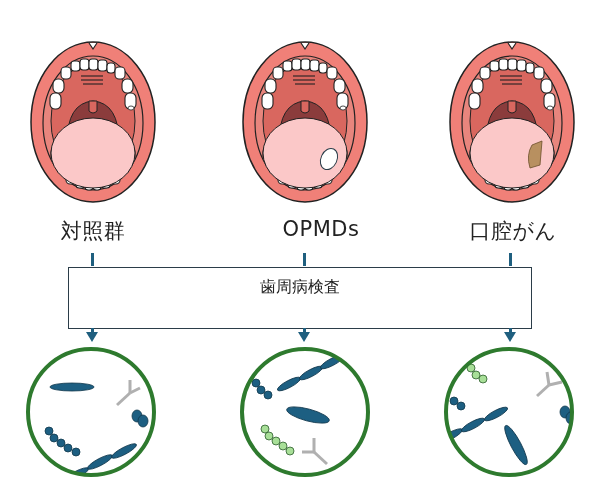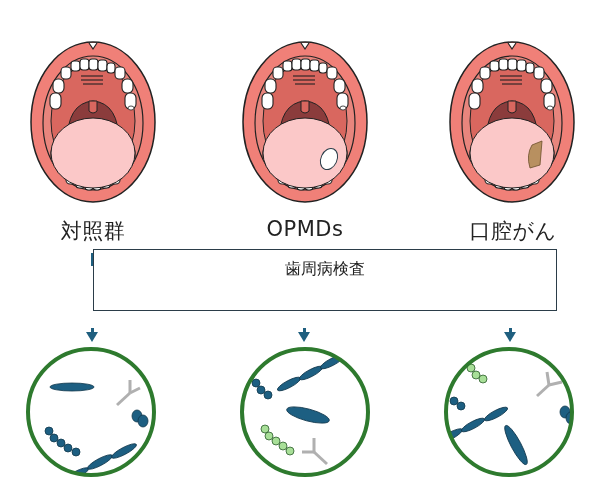--- a/index.html
+++ b/index.html
@@ -1,20 +1,20 @@
 <!DOCTYPE html>
 <html><head>
 <meta charset="utf-8">
 <style>
   html,body{margin:0;padding:0;background:#fff;}
   body{width:600px;height:477px;position:relative;overflow:hidden;font-family:"DejaVu Sans",sans-serif;}
   .mouth{position:absolute;top:35px;width:140px;height:170px;}
   .label{position:absolute;top:217px;width:200px;text-align:center;font-size:21px;color:#222;letter-spacing:0.5px;}
   .vline{position:absolute;width:3px;background:#1f5f7f;}
-  .box{position:absolute;left:68px;top:249px;width:464px;height:62px;border:1.5px solid #2b3d49;box-sizing:border-box;text-align:center;font-size:16px;color:#222;line-height:22px;padding-top:8px;background:#fff;margin-left:25px;}
+  .box{position:absolute;left:68px;top:267px;width:464px;height:62px;border:1.5px solid #2b3d49;box-sizing:border-box;text-align:center;font-size:16px;color:#222;line-height:22px;padding-top:8px;background:#fff;}
   .arrowhead{position:absolute;width:0;height:0;border-left:6px solid transparent;border-right:6px solid transparent;border-top:10px solid #1f5f7f;}
   .circle{position:absolute;top:345px;width:135px;height:135px;}
 </style>
 </head>
 <body>
 
 <svg class="mouth" style="left:23px" viewBox="0 0 140 170">
   <g>
     <ellipse cx="70" cy="87" rx="62" ry="80" fill="#f08078" stroke="#222" stroke-width="1.5"></ellipse>
     <path d="M66 8 L70 14 L74 8" fill="#fff" stroke="#222" stroke-width="1.2"></path>
@@ -131,21 +131,21 @@
       </g>
     <path d="M44 108 Q44 68 70 66 Q96 68 96 108 Z" fill="#8b3c3c" stroke="#222" stroke-width="1"></path>
     <path d="M66 66 L66 76 Q70 80 74 76 L74 66 Z" fill="#d9675f" stroke="#222" stroke-width="1"></path>
     <ellipse cx="70" cy="118" rx="42" ry="35" fill="#fbc8c8" stroke="#222" stroke-width="1"></ellipse>
     <ellipse cx="108" cy="73" rx="3" ry="2" fill="#fff" stroke="#222" stroke-width="0.8"></ellipse>
     <path d="M90 110 L100 106 L98 130 L88 133 Q84 120 90 110 Z" fill="#b89060" stroke="#6b4f2b" stroke-width="0.8"></path>
   </g>
 </svg>
 
 <div class="label" style="left:-7px">対照群</div>
-<div class="label" style="left:205px">OPMDs</div>
+<div class="label" style="left:221px">OPMDs</div>
 <div class="label" style="left:413px">口腔がん</div>
 
 <div class="vline" style="left:91px;top:253px;height:13px"></div>
 <div class="vline" style="left:303px;top:253px;height:13px"></div>
 <div class="vline" style="left:509px;top:253px;height:13px"></div>
 
 <div class="box">
   <div>歯周病検査</div>
 </div>
 

